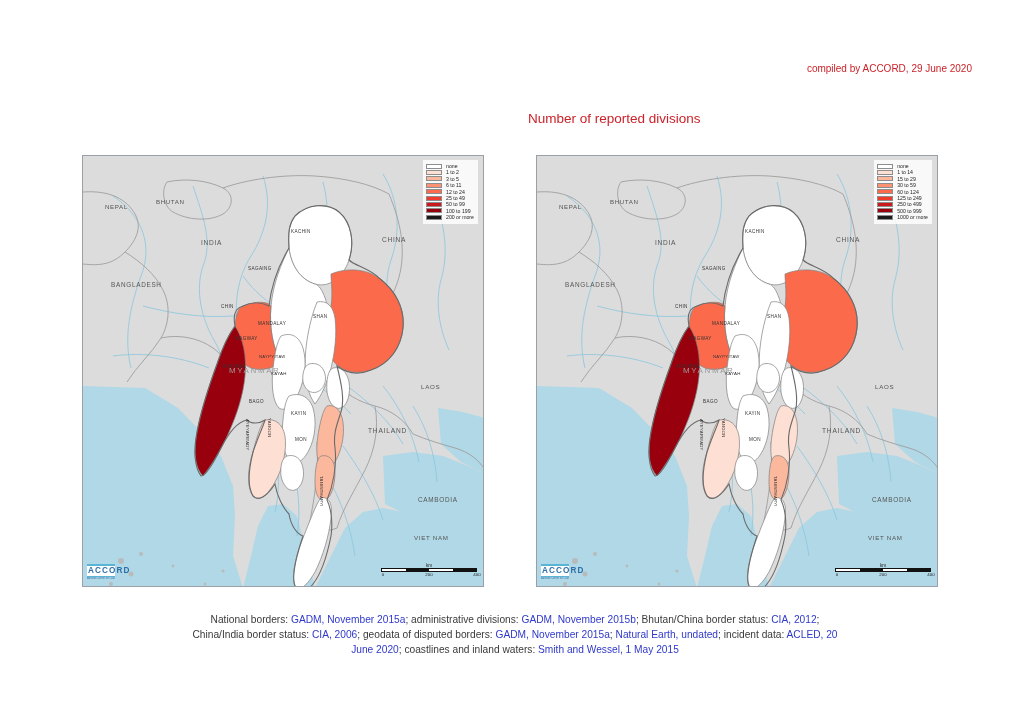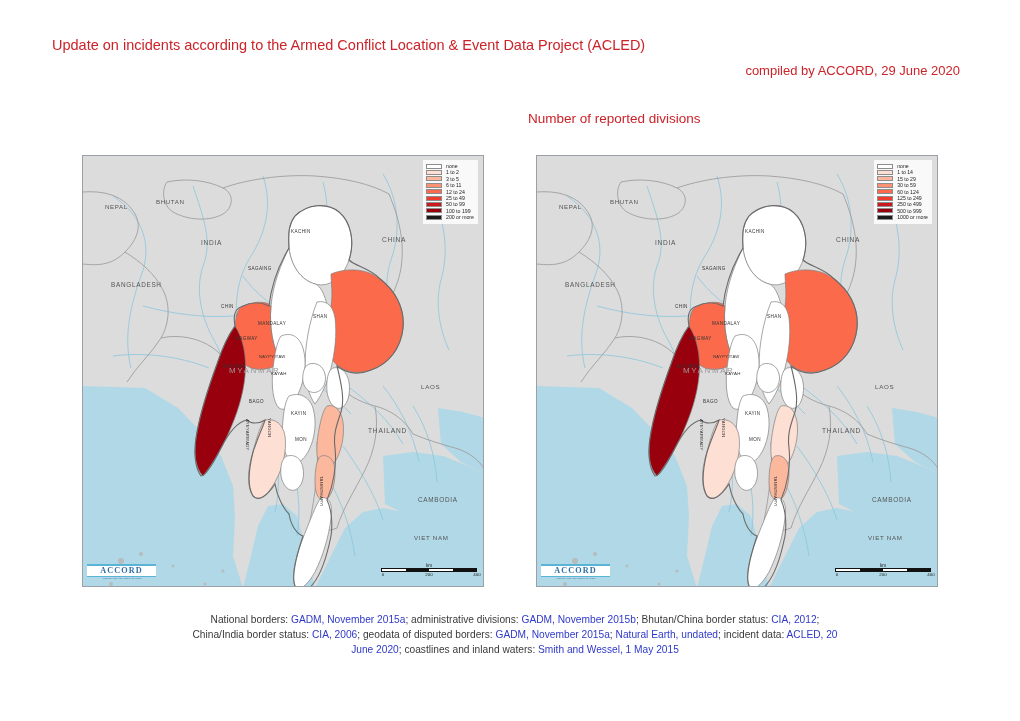--- a/index.html
+++ b/index.html
@@ -16,22 +16,22 @@
   .header { position:absolute; left:52px; top:33px; width:920px; }
   .title {
     color:#cc2229; font-size:22px; letter-spacing:.4px; font-weight:400;
     line-height:26px; white-space:nowrap;
   }
   .subtitle {
     color:#cc2229; font-size:14.5px; font-weight:400; line-height:20px;
     margin-top:2px; white-space:nowrap;
   }
   .compiled {
-    position:absolute; right:12px; top:30px;
-    color:#cc2229; font-size:13px; white-space:nowrap;padding-left:16px;
+    position:absolute; right:0; top:30px;
+    color:#cc2229; font-size:10px; white-space:nowrap;padding-left:16px;
   }
 
   
   .map-heading {
     position:absolute; color:#cc2229; font-size:13.5px; white-space:nowrap;
   }
   .map-heading.left  { left:74px;  top:111px; }
   .map-heading.right { left:528px; top:111px; }
 
   
@@ -55,22 +55,21 @@
   }
   .legend-row { display:flex; align-items:center; height:6.4px; }
   .legend-sw {
     width:16px; height:5px; border:0.4px solid #8d8d8d; margin-right:4px; flex:none;
   }
   .legend-lb { white-space:nowrap; font-size:5.2px; }
 
   
   .accord-logo {
     position:absolute; left:4px; bottom:5px;
-    width:69px;
-    font-family:Liberation Serif, serif;
+    width:28px;
   }
   .accord-bar {
     background:#ffffff; color:#2f6fa8; font-weight:bold;
     font-size:8.2px; letter-spacing:1.1px; text-align:center;
     border-top:2px solid #5ab4d6; border-bottom:1px solid #5ab4d6;
     padding:0 1px; line-height:10px;
   }
   .accord-sub {
     font-size:2.6px; color:#2f6fa8; text-align:center; line-height:4px;
     white-space:nowrap; overflow:hidden;
@@ -94,21 +93,20 @@
     text-align:center; font-size:10.2px; line-height:15px; color:#3a3a3a;
   }
   .footer a, .lnk { color:#2f39c9; text-decoration:none; }
 </style>
 </head>
 <body>
 
 <div class="page">
 
   <div class="header">
-    <div class="subtitle">Update on incidents according to the Armed Conflict Location &amp; Event Data Project (ACLED)</div>
     <div class="compiled">compiled by ACCORD, 29 June 2020</div>
   </div>
 
   <div class="map-heading right">Number of reported divisions</div>
 
   <div class="map-frame left">
     <div class="map-inner">
       <svg class="geo" viewBox="0 0 402 432" preserveAspectRatio="none">
         <defs>
           <clipPath id="clipL">

